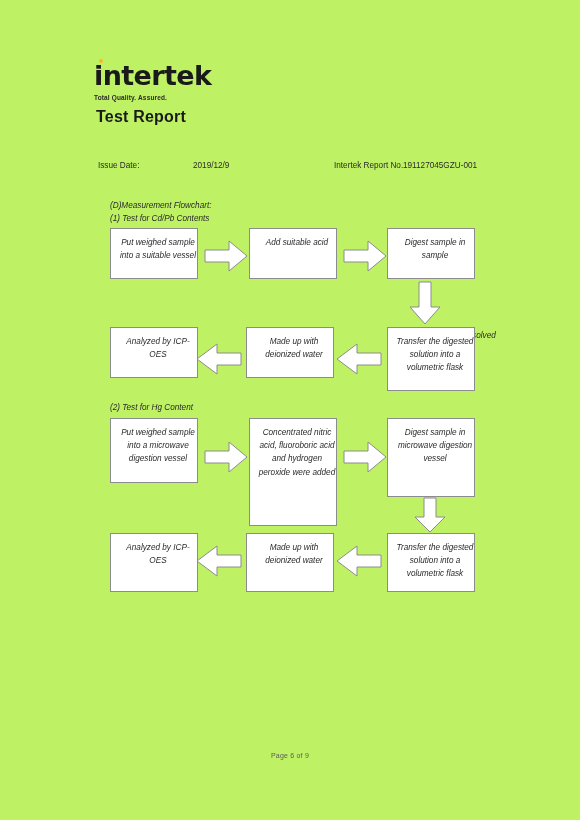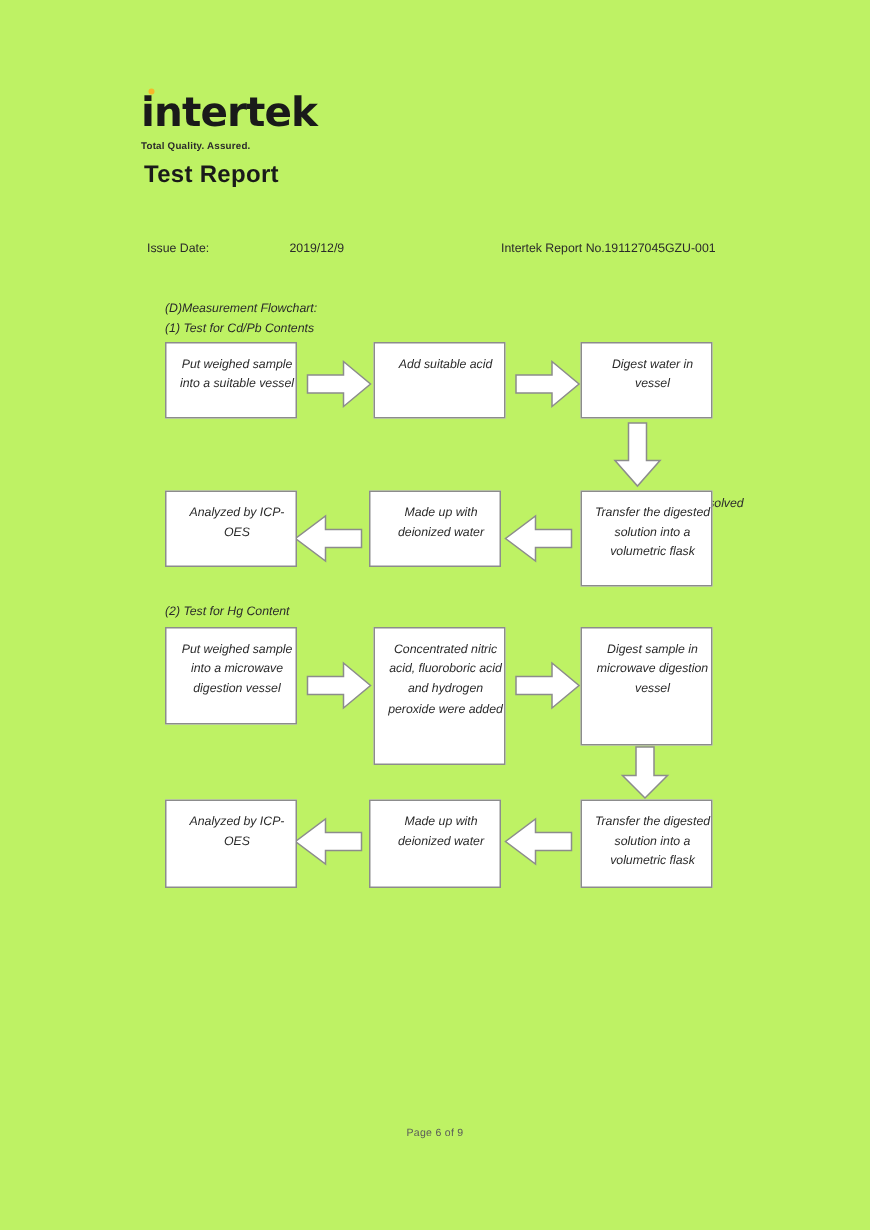--- a/index.html
+++ b/index.html
@@ -173,21 +173,21 @@
     <svg class="arrow-svg" style="left:204px; top:240px;" width="44" height="32" viewBox="0 0 44 32">
       <polygon points="1,10 25,10 25,1 43,16 25,31 25,22 1,22"></polygon>
     </svg>
 
     <div class="node" style="left:249px; top:228px; width:88px; height:51px;">Add suitable acid</div>
 
     <svg class="arrow-svg" style="left:343px; top:240px;" width="44" height="32" viewBox="0 0 44 32">
       <polygon points="1,10 25,10 25,1 43,16 25,31 25,22 1,22"></polygon>
     </svg>
 
-    <div class="node" style="left:387px; top:228px; width:88px; height:51px;">Digest water in vessel</div>
+    <div class="node" style="left:387px; top:228px; width:88px; height:51px;">Digest sample in sample</div>
 
     <svg class="arrow-svg" style="left:409px; top:281px;" width="32" height="44" viewBox="0 0 32 44">
       <polygon points="10,1 22,1 22,26 31,26 16,43 1,26 10,26"></polygon>
     </svg>
     <div class="side-label" style="left:436px; top:301px;">Totally dissolved</div>
 
     <div class="node" style="left:387px; top:327px; width:88px; height:64px;">Transfer the digested solution into a volumetric flask</div>
 
     <svg class="arrow-svg" style="left:336px; top:343px;" width="46" height="32" viewBox="0 0 46 32">
       <polygon points="45,10 21,10 21,1 1,16 21,31 21,22 45,22"></polygon>
@@ -200,21 +200,21 @@
     </svg>
 
     <div class="node" style="left:110px; top:327px; width:88px; height:51px;">Analyzed by ICP-OES</div>
 
     <div class="node" style="left:110px; top:418px; width:88px; height:65px;">Put weighed sample into a microwave digestion vessel</div>
 
     <svg class="arrow-svg" style="left:204px; top:441px;" width="44" height="32" viewBox="0 0 44 32">
       <polygon points="1,10 25,10 25,1 43,16 25,31 25,22 1,22"></polygon>
     </svg>
 
-    <div class="node" style="left:249px; top:418px; width:88px; height:92px;">Concentrated nitric acid, fluoroboric acid and hydrogen peroxide were added</div>
+    <div class="node" style="left:249px; top:418px; width:88px; height:108px;">Concentrated nitric acid, fluoroboric acid and hydrogen peroxide were added</div>
 
     <svg class="arrow-svg" style="left:343px; top:441px;" width="44" height="32" viewBox="0 0 44 32">
       <polygon points="1,10 25,10 25,1 43,16 25,31 25,22 1,22"></polygon>
     </svg>
 
     <div class="node" style="left:387px; top:418px; width:88px; height:79px;">Digest sample in microwave digestion vessel</div>
 
     <svg class="arrow-svg" style="left:414px; top:497px;" width="32" height="36" viewBox="0 0 32 36">
       <polygon points="10,1 22,1 22,20 31,20 16,35 1,20 10,20"></polygon>
     </svg>

